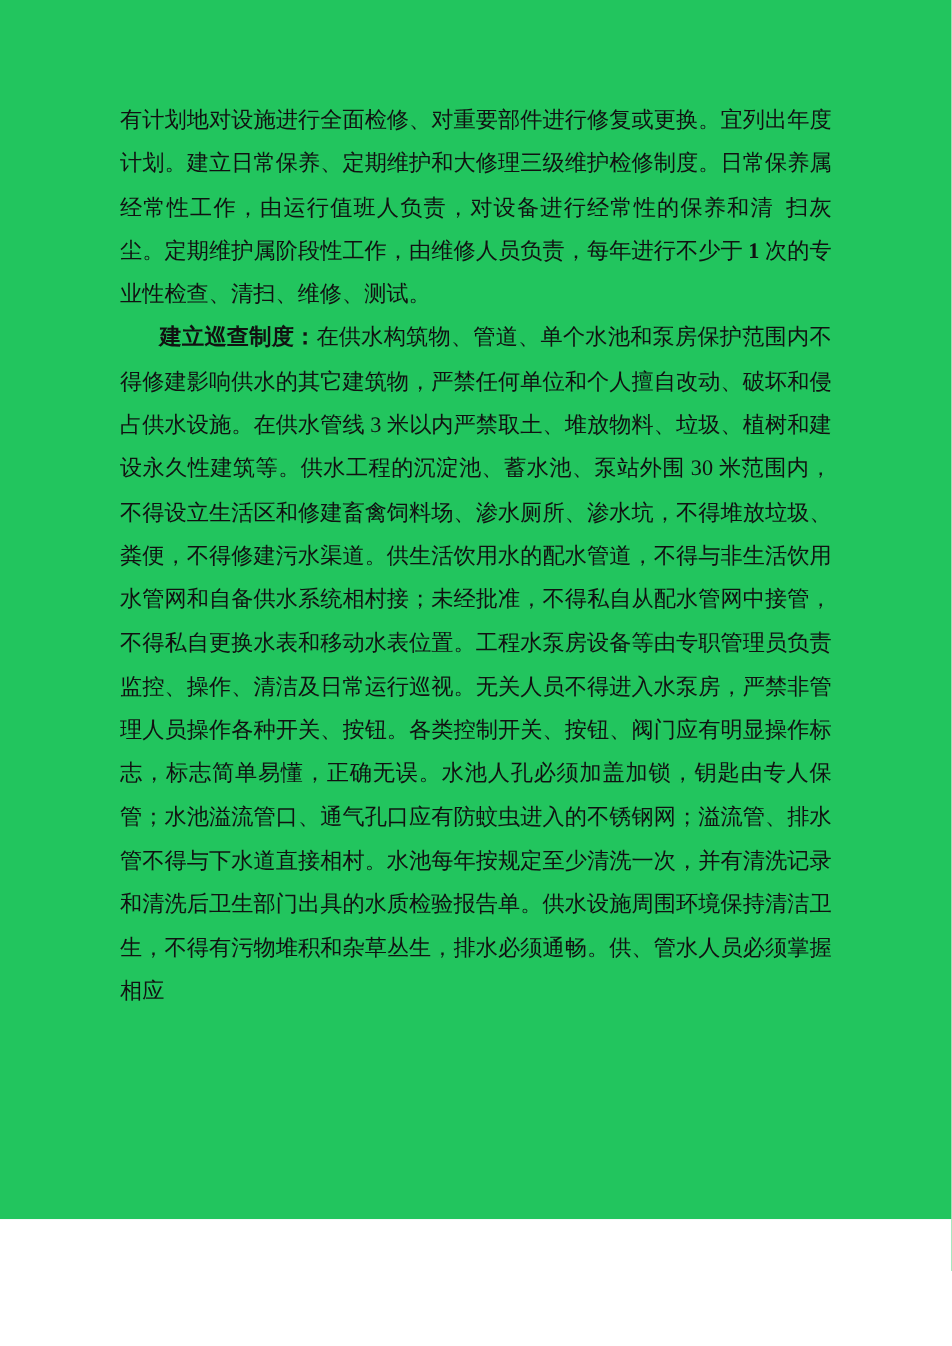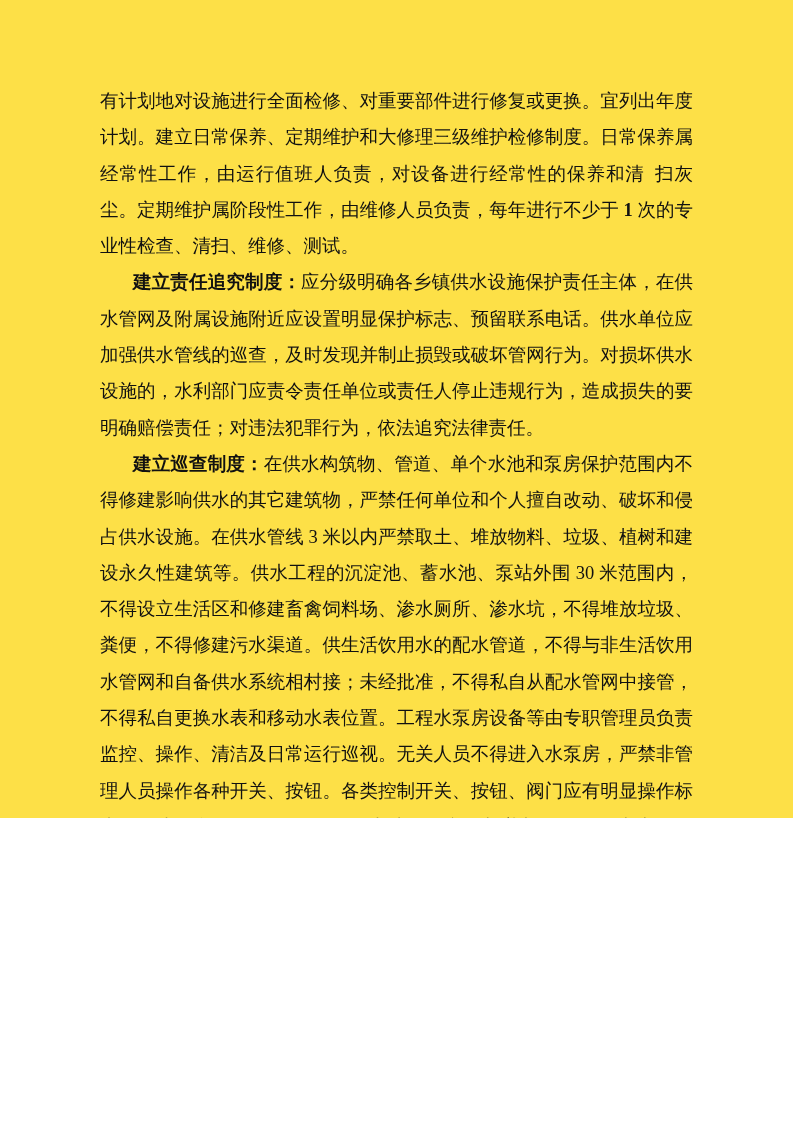--- a/index.html
+++ b/index.html
@@ -3,22 +3,22 @@
 <meta charset="utf-8">
 <style>
   html, body {
     margin: 0;
     padding: 0;
     background: #ffffff;
   }
   .page {
     position: relative;
     width: 793px;
-    height: 818px;
-    background: #fde047;
+    height: 1016px;
+    background: #22c55e;
     overflow: hidden;
     font-family: "Liberation Serif", "DejaVu Serif", serif;
     color: #111111;
   }
   .body-text {
     position: absolute;
     top: 83px;
     left: 100px;
     width: 593px;
     font-size: 18.5px;
@@ -49,16 +49,15 @@
     color: #111111;
     font-family: "Liberation Serif", "DejaVu Serif", serif;
   }
 </style>
 </head>
 <body>
 
 <div class="page">
   <div class="body-text">
     <p class="para no-indent"><span>有计划地对设施进行全面检修、对重要部件进行修复或更换。宜列出年度计划。建立日常保养、定期维护和大修理三级维护检修制度。日常保养属经常性工作，由运行值班人负责，对设备进行经常性的保养和清 扫灰尘。定期维护属阶段性工作，由维修人员负责，每年进行不少于 </span><b>1</b><span> 次的专业性检查、清扫、维修、测试。</span></p>
-    <p class="para"><b>建立责任追究制度：</b><span>应分级明确各乡镇供水设施保护责任主体，在供水管网及附属设施附近应设置明显保护标志、预留联系电话。供水单位应加强供水管线的巡查，及时发现并制止损毁或破坏管网行为。对损坏供水设施的，水利部门应责令责任单位或责任人停止违规行为，造成损失的要明确赔偿责任；对违法犯罪行为，依法追究法律责任。</span></p>
     <p class="para"><b>建立巡查制度：</b><span>在供水构筑物、管道、单个水池和泵房保护范围内不得修建影响供水的其它建筑物，严禁任何单位和个人擅自改动、破坏和侵占供水设施。在供水管线 3 米以内严禁取土、堆放物料、垃圾、植树和建设永久性建筑等。供水工程的沉淀池、蓄水池、泵站外围 30 米范围内，不得设立生活区和修建畜禽饲料场、渗水厕所、渗水坑，不得堆放垃圾、粪便，不得修建污水渠道。供生活饮用水的配水管道，不得与非生活饮用水管网和自备供水系统相村接；未经批准，不得私自从配水管网中接管，不得私自更换水表和移动水表位置。工程水泵房设备等由专职管理员负责监控、操作、清洁及日常运行巡视。无关人员不得进入水泵房，严禁非管理人员操作各种开关、按钮。各类控制开关、按钮、阀门应有明显操作标志，标志简单易懂，正确无误。水池人孔必须加盖加锁，钥匙由专人保管；水池溢流管口、通气孔口应有防蚊虫进入的不锈钢网；溢流管、排水管不得与下水道直接相村。水池每年按规定至少清洗一次，并有清洗记录和清洗后卫生部门出具的水质检验报告单。供水设施周围环境保持清洁卫生，不得有污物堆积和杂草丛生，排水必须通畅。供、管水人员必须掌握相应</span></p>
   </div>
 </div>
 
 </body></html>

